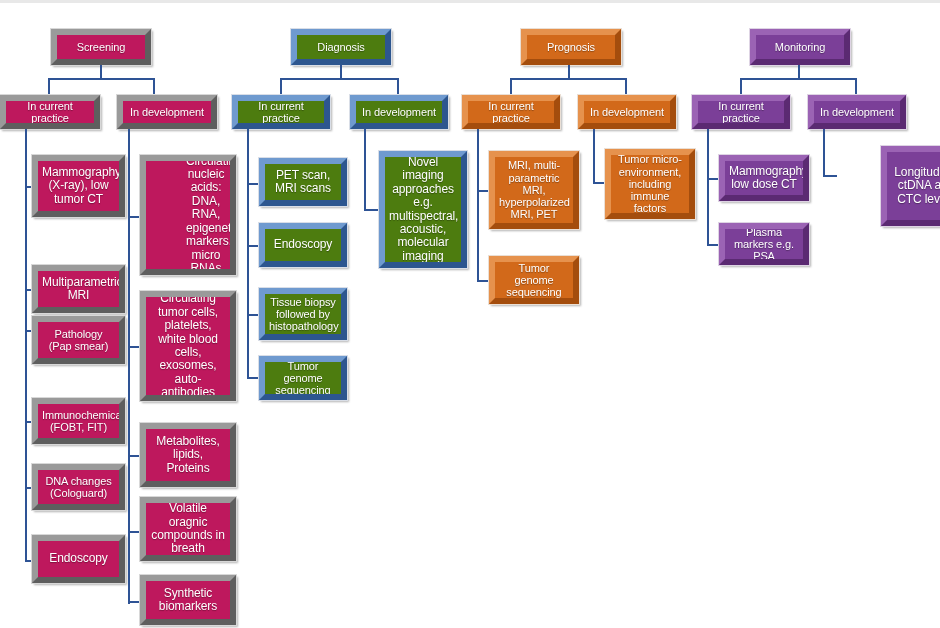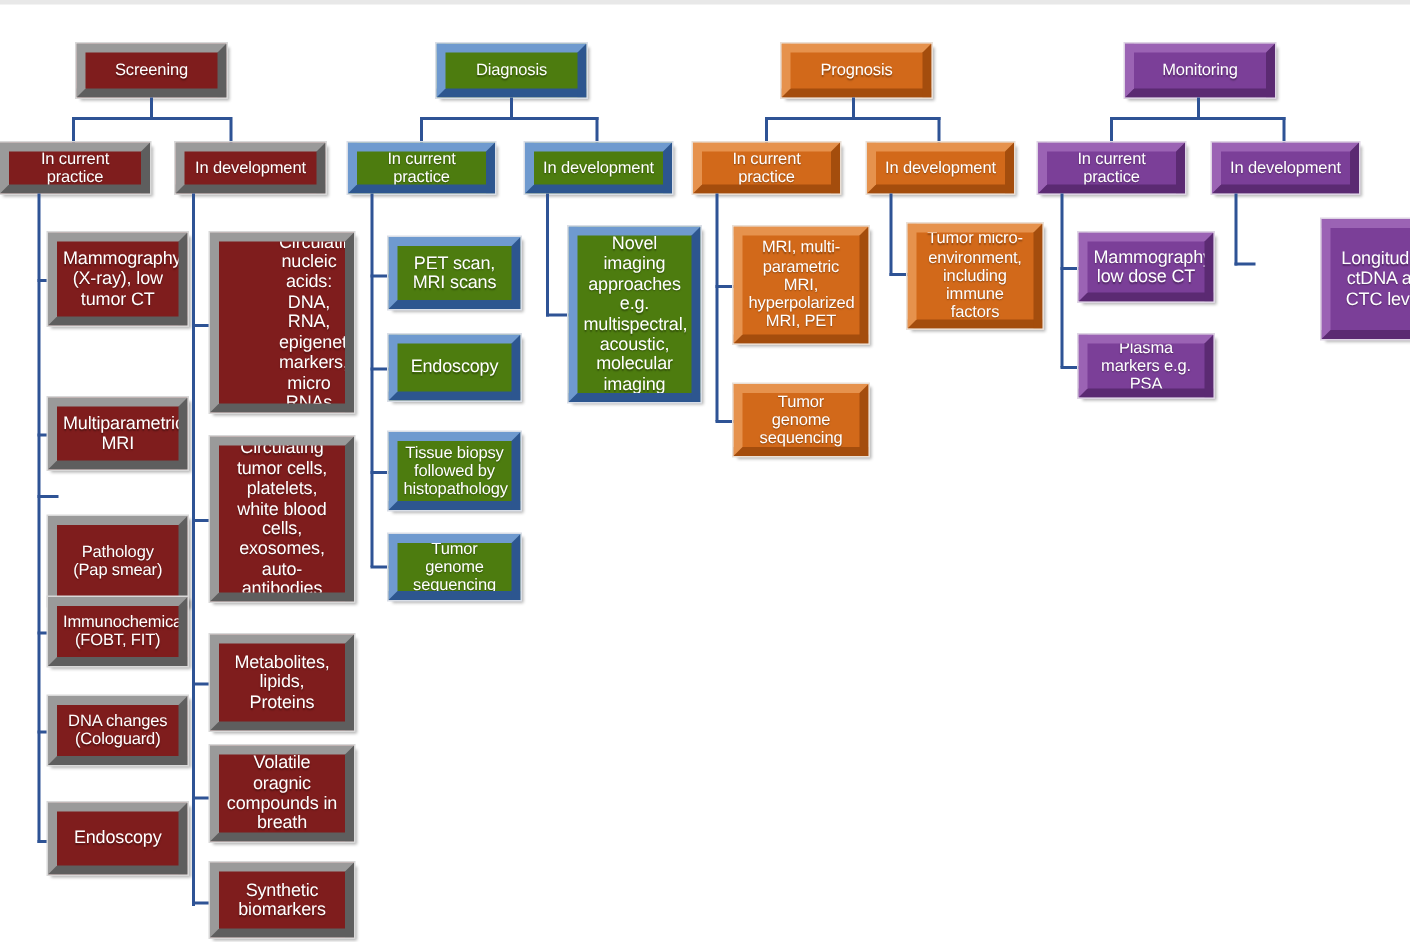--- a/index.html
+++ b/index.html
@@ -42,21 +42,21 @@
     border-style:solid;
     border-width:6px;
     box-shadow:2px 2px 2px rgba(0,0,0,0.30);
     overflow:hidden;
     text-shadow:0 1px 1px rgba(0,0,0,0.35);
   }
   .box span{display:block;width:100%;}
 
   
   .c-gray{
-    background:#7f1d1d;
+    background:#be185d;
     border-color:#9a9a9a #5e5e5e #5e5e5e #9a9a9a;
     outline:1px solid #d8d8d8;
   }
   
   .c-blue{
     background:#4d7c0f;
     border-color:#6f9acf #2d5party #2d568f #6f9acf;
     border-top-color:#6f9acf;
     border-left-color:#6f9acf;
     border-right-color:#2d568f;
@@ -106,21 +106,21 @@
   <div class="line h" style="left:25px; top:418px; width:14px;"></div>
   <div class="line h" style="left:25px; top:484px; width:14px;"></div>
   <div class="line h" style="left:25px; top:557px; width:14px;"></div>
 
   <div class="box c-gray fs-12" style="left:32px; top:152px; width:93px;  height:62px;">
     <span>Mammography (X-ray), low tumor CT</span>
   </div>
   <div class="box c-gray fs-12" style="left:32px; top:262px; width:93px;  height:48px;">
     <span>Multiparametric MRI</span>
   </div>
-  <div class="box c-gray fs-11" style="left:32px; top:313px; width:93px;  height:60px;margin-top:28px;">
+  <div class="box c-gray fs-11" style="left:32px; top:313px; width:93px;  height:48px;">
     <span>Pathology (Pap smear)</span>
   </div>
   <div class="box c-gray fs-11" style="left:32px; top:395px; width:93px;  height:46px;">
     <span>Immunochemical (FOBT, FIT)</span>
   </div>
   <div class="box c-gray fs-11" style="left:32px; top:461px; width:93px;  height:46px;">
     <span>DNA changes (Cologuard)</span>
   </div>
   <div class="box c-gray fs-12" style="left:32px; top:532px; width:93px;  height:48px;">
     <span>Endoscopy</span>

